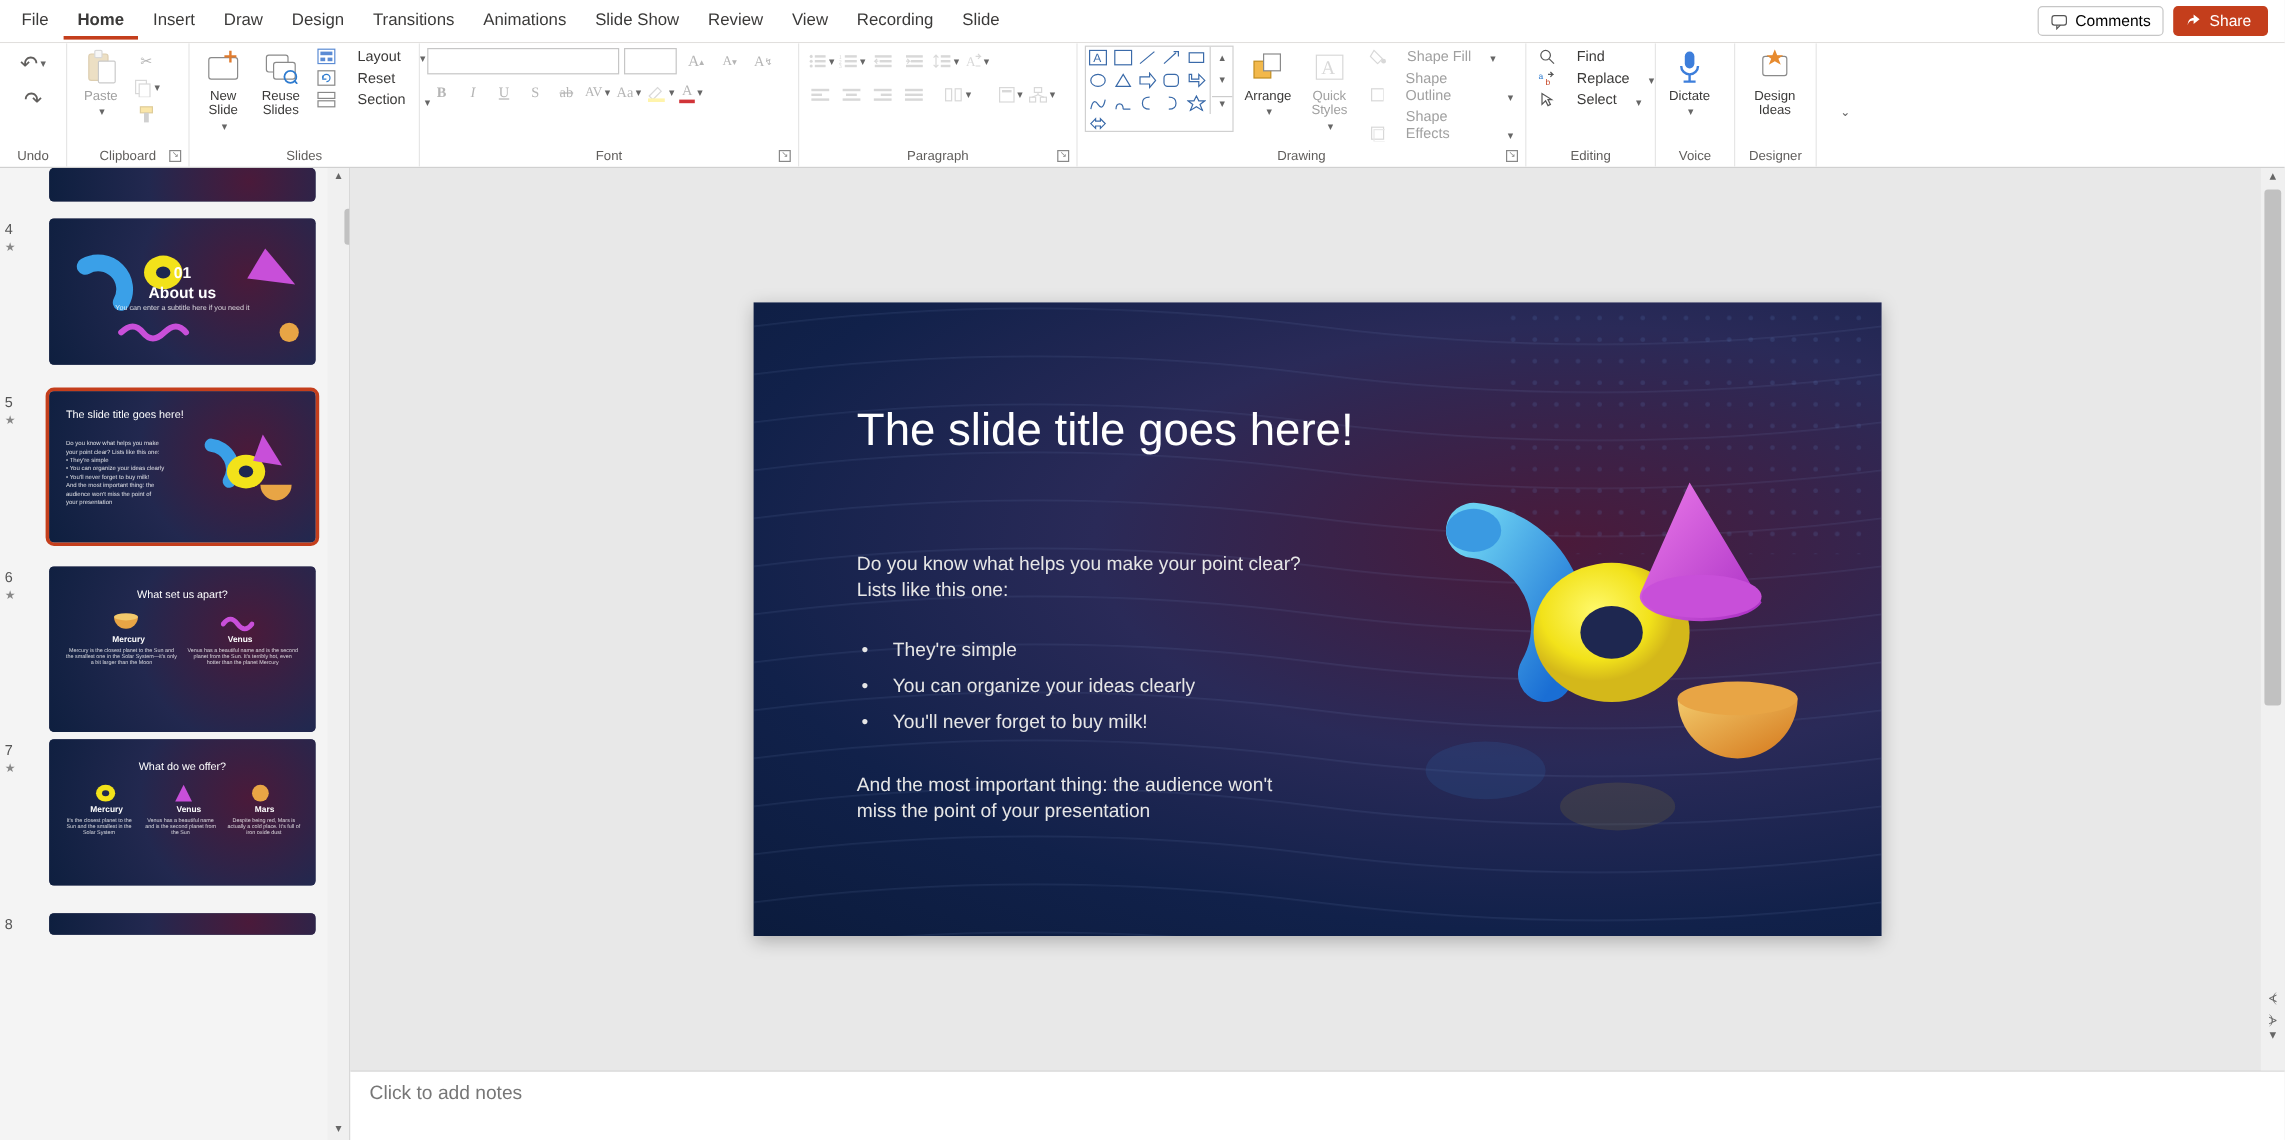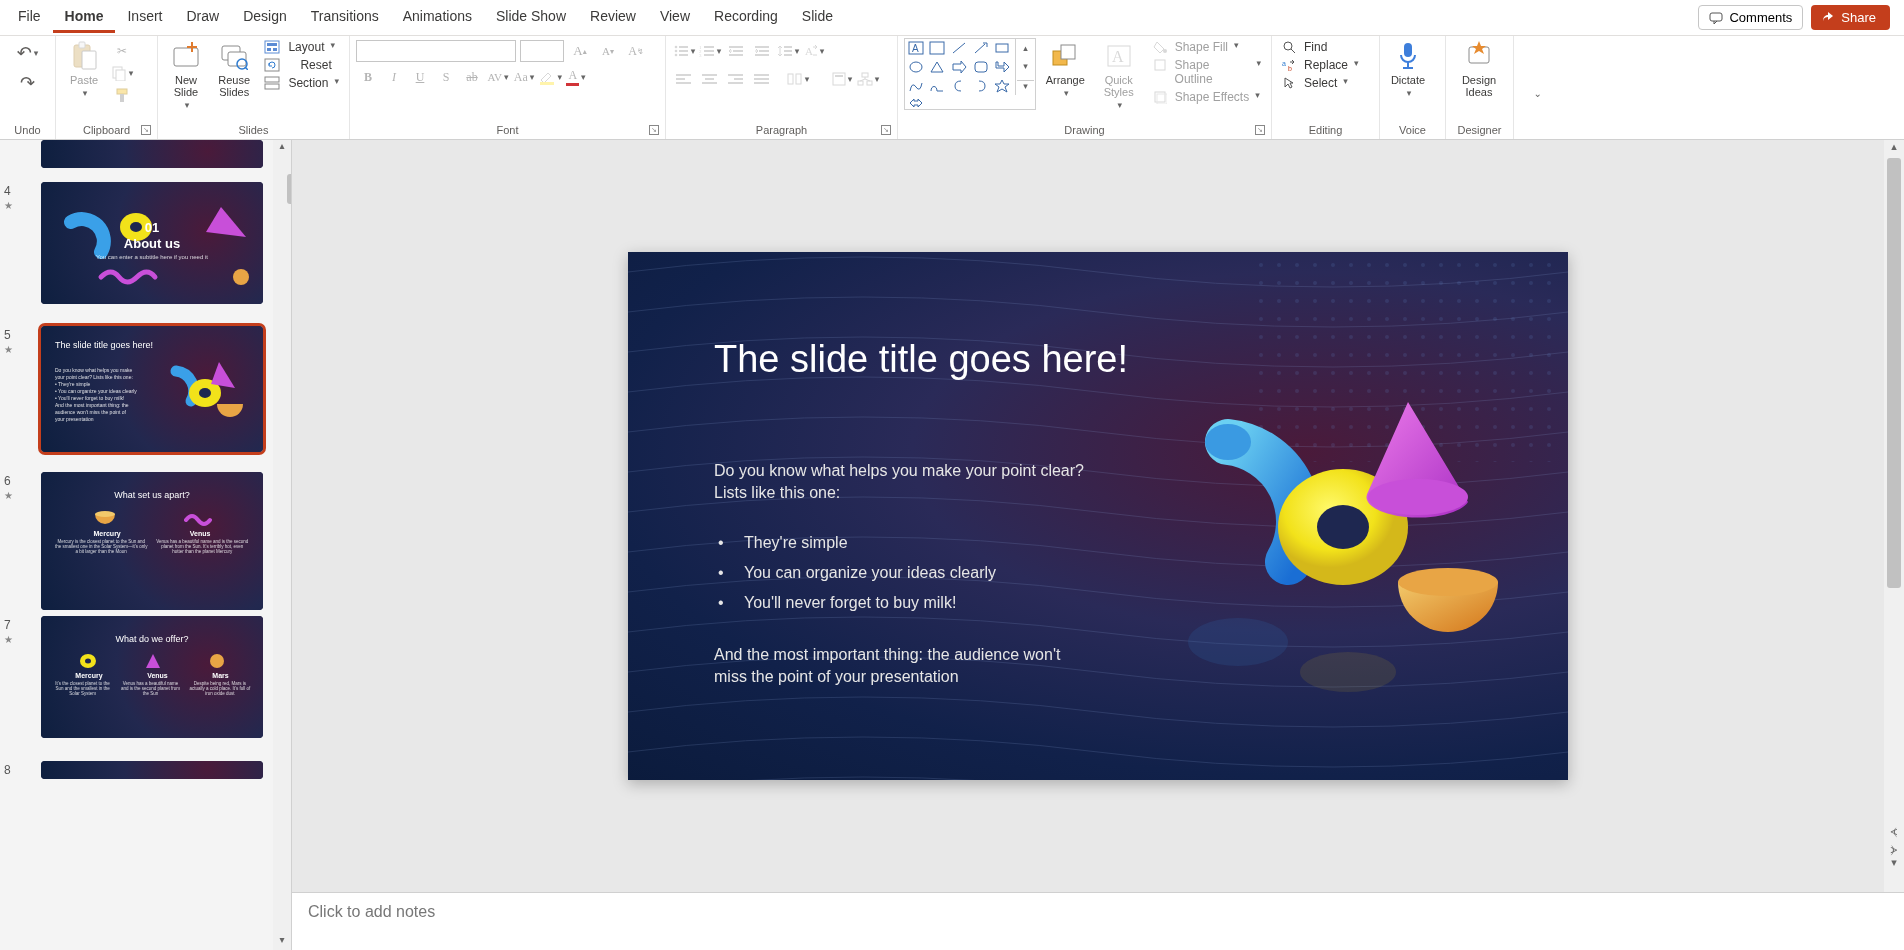--- a/index.html
+++ b/index.html
@@ -45,21 +45,21 @@
 .group-label .launcher {
   position:absolute; right:0; bottom:4px; width:10px; height:10px;
   border:1px solid #888; font-size:7px; line-height:8px; color:#888;
 }
 .big-btn {
   display:flex; flex-direction:column; align-items:center; gap:2px;
   font-size:11px; color:#3b3a39; padding:2px 4px; min-width:44px;
 }
 .big-btn .ic { width:32px; height:32px; display:flex;align-items:center;justify-content:center; }
 .big-btn.disabled { color:#a0a0a0; }
-.small-row { display:flex; align-items:flex-start; gap:4px; font-size:12px; padding:2px 4px; color:#3b3a39; }
+.small-row { display:flex; align-items:flex-end; gap:14px; font-size:12px; padding:2px 4px; color:#3b3a39; }
 .small-row.disabled { color:#a0a0a0; }
 .stack { display:flex; flex-direction:column; gap:0; }
 .disabled svg { opacity:.45; }
 
 
 .font-name { width:160px; height:22px; border:1px solid #c6c6c6; background:#fff; font-size:12px; padding:0 4px; }
 .font-size { width:44px; height:22px; border:1px solid #c6c6c6; background:#fff; font-size:12px; padding:0 4px; }
 .ico-btn { width:24px; height:22px; display:flex; align-items:center; justify-content:center; color:#605e5c; font-family:"Times New Roman",serif; }
 .ico-btn.disabled{ color:#b5b5b5; }
 
@@ -234,21 +234,21 @@
             </svg>
             <span style="margin-left:4px">Layout</span>
             <span class="chev">▾</span>
           </div>
         <div class="small-row">
             <svg width="16" height="14">
               <rect x="1" y="1" width="14" height="12" fill="none" stroke="#888"></rect>
               <path d="M5 7 A3 3 0 1 1 8 10" fill="none" stroke="#2e7bcf"></path>
               <path d="M5 5 L5 8 L8 8" fill="none" stroke="#2e7bcf"></path>
             </svg>
-            <span style="margin-left:16px">Reset</span>
+            <span style="margin-left:4px">Reset</span>
           </div>
         <div class="small-row">
             <svg width="16" height="14">
               <rect x="1" y="1" width="14" height="5" fill="none" stroke="#888"></rect>
               <rect x="1" y="8" width="14" height="5" fill="none" stroke="#888"></rect>
             </svg>
             <span style="margin-left:4px">Section</span>
             <span class="chev">▾</span>
           </div>
       </div>

